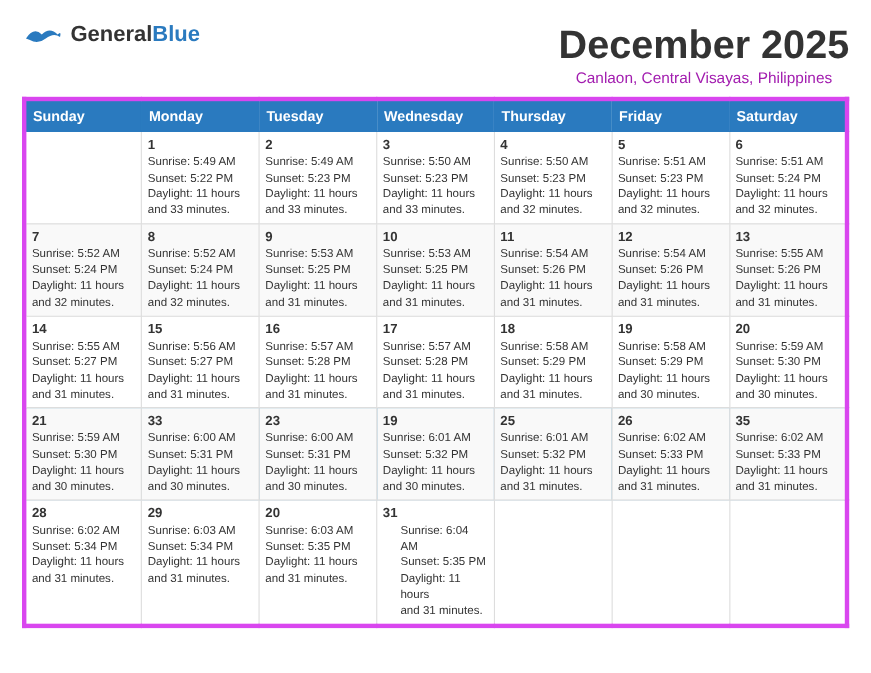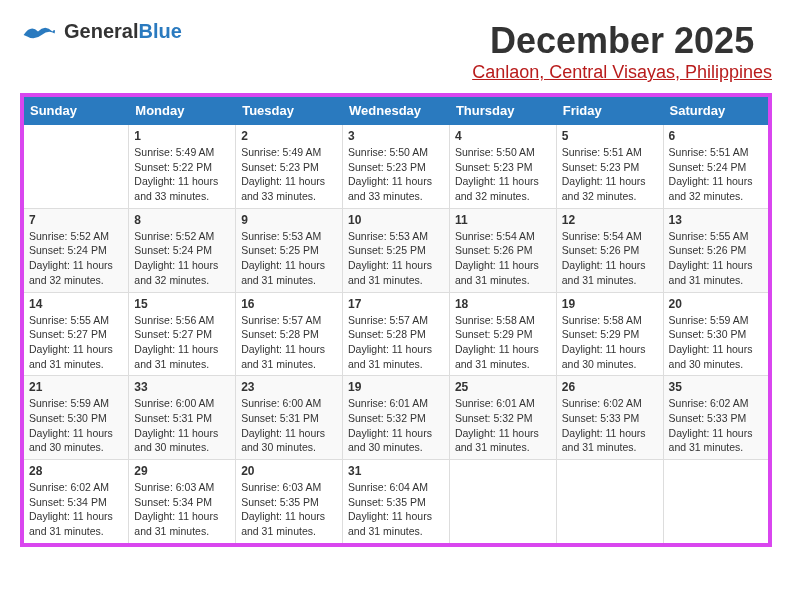--- a/index.html
+++ b/index.html
@@ -18,23 +18,22 @@
     }
     .title-block {
       text-align: center;
     }
     .month-title {
       font-size: 36px;
       font-weight: bold;
       color: #333;
     }
     .location-title {
-      font-size: 18px;
-      color: #b91c1c;
-      text-decoration: underline;
+      font-size: 14px;
+      color: #a21caf;
     }
     .calendar {
       width: 100%;
       border-collapse: collapse;
       border: 4px solid #d946ef;
     }
     .calendar th {
       background-color: #2a7abf;
       color: white;
       text-align: left;
@@ -329,21 +328,21 @@
         </td>
         <td>
           <span class="day-num">20</span>
           <div class="day-info" style="white-space: pre-line;">Sunrise: 6:03 AM
 Sunset: 5:35 PM
 Daylight: 11 hours
 and 31 minutes.</div>
         </td>
         <td>
           <span class="day-num">31</span>
-          <div class="day-info" style="white-space: pre-line;">Sunrise: 6:04 AM
+          <div class="day-info" style="white-space: pre-line; margin-left: 16px;">Sunrise: 6:04 AM
 Sunset: 5:35 PM
 Daylight: 11 hours
 and 31 minutes.</div>
         </td>
         <td class="empty-cell"></td>
         <td class="empty-cell"></td>
         <td class="empty-cell"></td>
       </tr>
     </tbody>
 </table>

